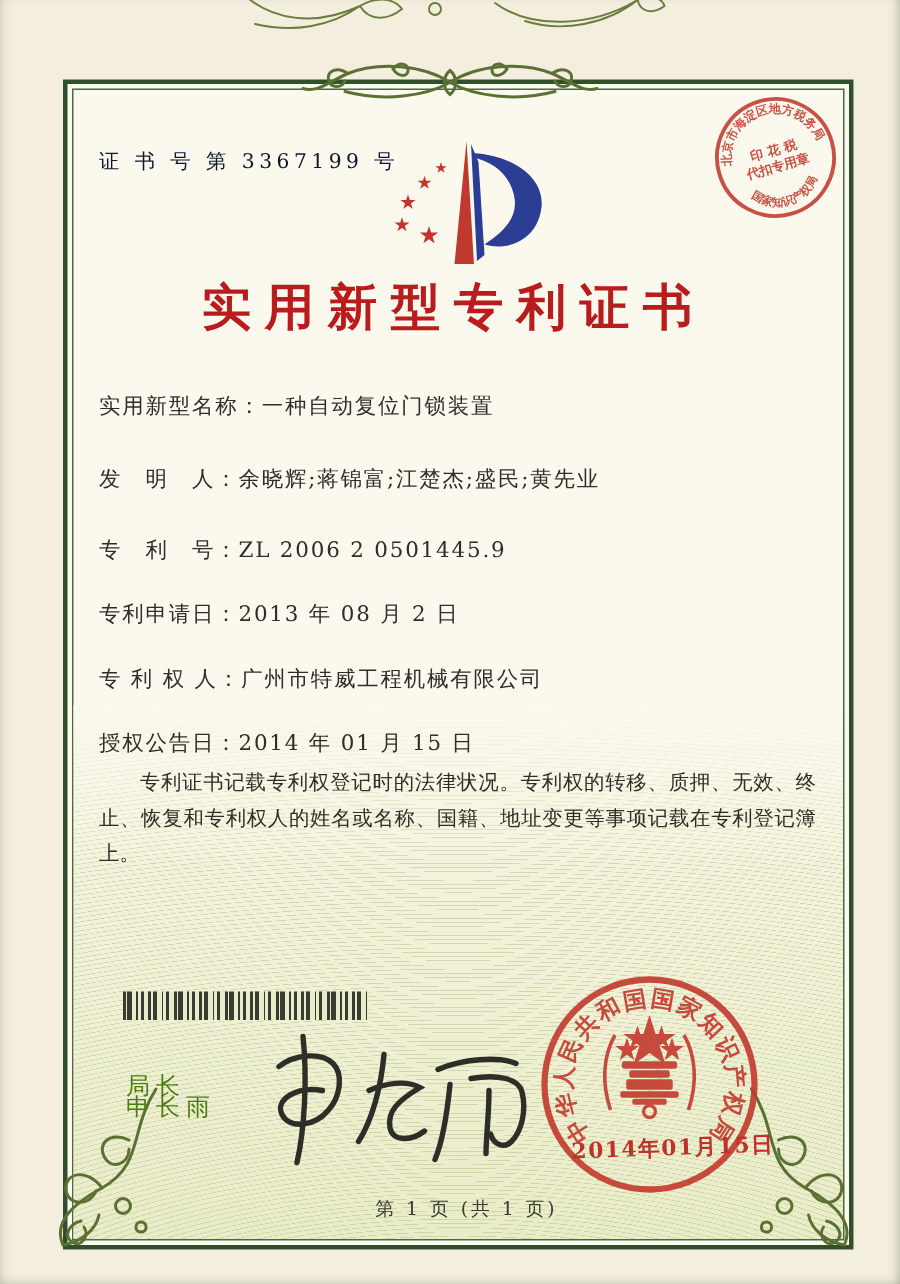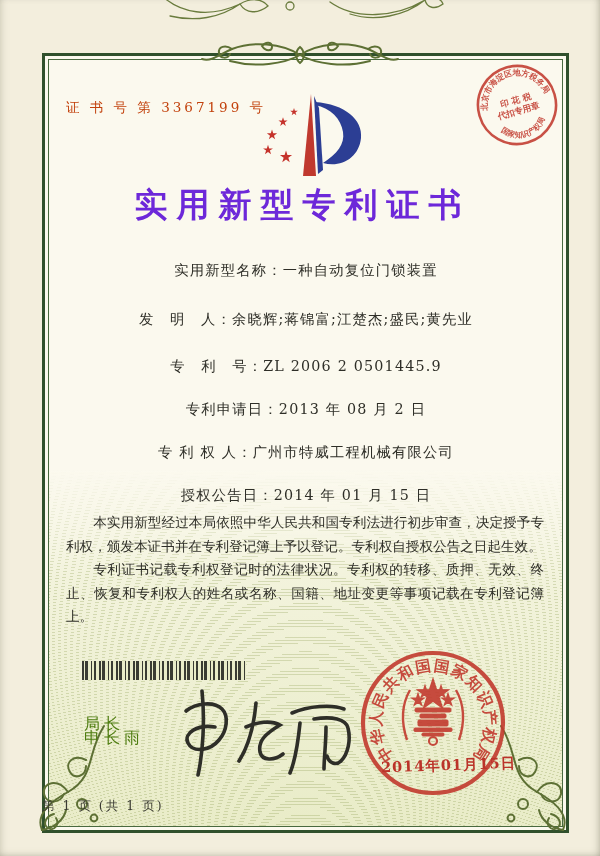--- a/index.html
+++ b/index.html
@@ -20,37 +20,37 @@
     content:"";position:absolute;inset:3px;border:1px solid #49693f;pointer-events:none;
   }
   .guilloche{
     position:absolute;left:4px;right:4px;bottom:4px;height:46%;
     background:
       linear-gradient(180deg,#fbf9ee 0%,rgba(251,249,238,0) 30%),
       repeating-radial-gradient(140% 95% at 50% 140%, rgba(142,158,84,.30) 0 1px, rgba(0,0,0,0) 1px 6px),
       linear-gradient(180deg, rgba(233,236,200,.25), #e9ecc8);
   }
   .abs{position:absolute;}
-  .cert-no{left:66px;top:99px;font-size:13.5px;letter-spacing:3px;color:#c2410c;text-align:center;}
+  .cert-no{left:66px;top:99px;font-size:13.5px;letter-spacing:3px;color:#0f172a;text-align:center;}
   .title{left:42px;top:183px;width:521px;text-align:center;font-size:33px;font-weight:bold;
-         letter-spacing:9px;color:#6d28d9;}
-  .field{left:66px;width:480px;font-size:14.3px;letter-spacing:1.2px;color:#2e2e27;white-space:nowrap;text-align:center;}
+         letter-spacing:9px;color:#b91c1c;}
+  .field{left:66px;width:480px;font-size:14.3px;letter-spacing:1.2px;color:#2e2e27;white-space:nowrap;}
   .f0{top:261px}.f1{top:310px}.f2{top:357px}.f3{top:400px}.f4{top:443px}.f5{top:486px}
   .bodytext{left:66px;top:511px;width:478px;font-size:13.6px;line-height:23.6px;
             text-align:justify;color:#2e2e27;}
   .bodytext p{margin:0;text-indent:2em;}
   .barcode{left:82px;top:661px;width:164px;height:19px;
     background:repeating-linear-gradient(90deg,
       #3a3c33 0 2px,#e9ecc8 2px 3px,#3a3c33 3px 6px,#e9ecc8 6px 9px,
       #3a3c33 9px 10px,#e9ecc8 10px 12px,#3a3c33 12px 14px,#e9ecc8 14px 17px);}
   .sig-label{left:84px;font-size:16px;letter-spacing:4px;color:#4d7c0f;}
   .sl0{top:714px}.sl1{top:728px}
   .stamp-date{left:381px;top:756px;font-size:14.5px;color:#bb3329;letter-spacing:1px;
               transform:rotate(-2deg);font-weight:bold;white-space:nowrap;}
-  .footer{left:42px;top:798px;width:538px;font-size:12.5px;
+  .footer{left:42px;top:798px;width:538px;text-align:center;font-size:12.5px;
           letter-spacing:2px;color:#3a3a32;}
   svg{position:absolute;overflow:visible;}
   .orn{stroke:#5d7034;fill:none;stroke-width:2;stroke-linecap:round;}
   .orn-thin{stroke:#6a7c3e;fill:none;stroke-width:1.3;stroke-linecap:round;}
 </style>
 </head>
 <body>
 
 <div class="page-edge"></div>
 
@@ -140,21 +140,20 @@
 <div class="abs title">实用新型专利证书</div>
 
 <div class="abs field f0"><span>实用新型名称：</span><span>一种自动复位门锁装置</span></div>
 <div class="abs field f1"><span>发　明　人：</span><span>余晓辉;蒋锦富;江楚杰;盛民;黄先业</span></div>
 <div class="abs field f2"><span>专　利　号：</span><span>ZL 2006 2 0501445.9</span></div>
 <div class="abs field f3"><span>专利申请日：</span><span>2013 年 08 月 2 日</span></div>
 <div class="abs field f4"><span>专 利 权 人：</span><span>广州市特威工程机械有限公司</span></div>
 <div class="abs field f5"><span>授权公告日：</span><span>2014 年 01 月 15 日</span></div>
 
 <div class="abs bodytext">
-  <p>本实用新型经过本局依照中华人民共和国专利法进行初步审查，决定授予专利权，颁发本证书并在专利登记簿上予以登记。专利权自授权公告之日起生效。</p>
   <p>专利证书记载专利权登记时的法律状况。专利权的转移、质押、无效、终止、恢复和专利权人的姓名或名称、国籍、地址变更等事项记载在专利登记簿上。</p>
 </div>
 
 <div class="abs barcode"></div>
 
 <div class="abs sig-label sl0">局长</div>
 <div class="abs sig-label sl1">申长雨</div>
 
 <svg style="left:158px;top:683px;" width="195" height="100" viewBox="0 0 195 100">
   <g fill="none" stroke="#2e2e28" stroke-width="3.6" stroke-linecap="round">

